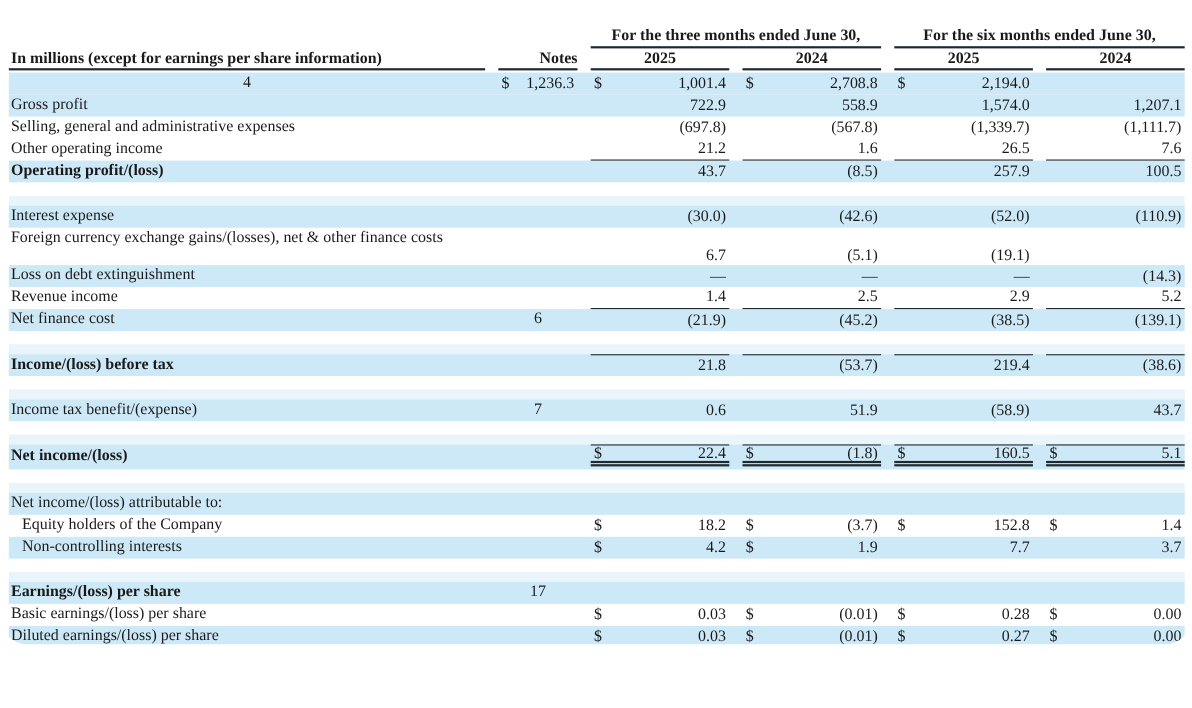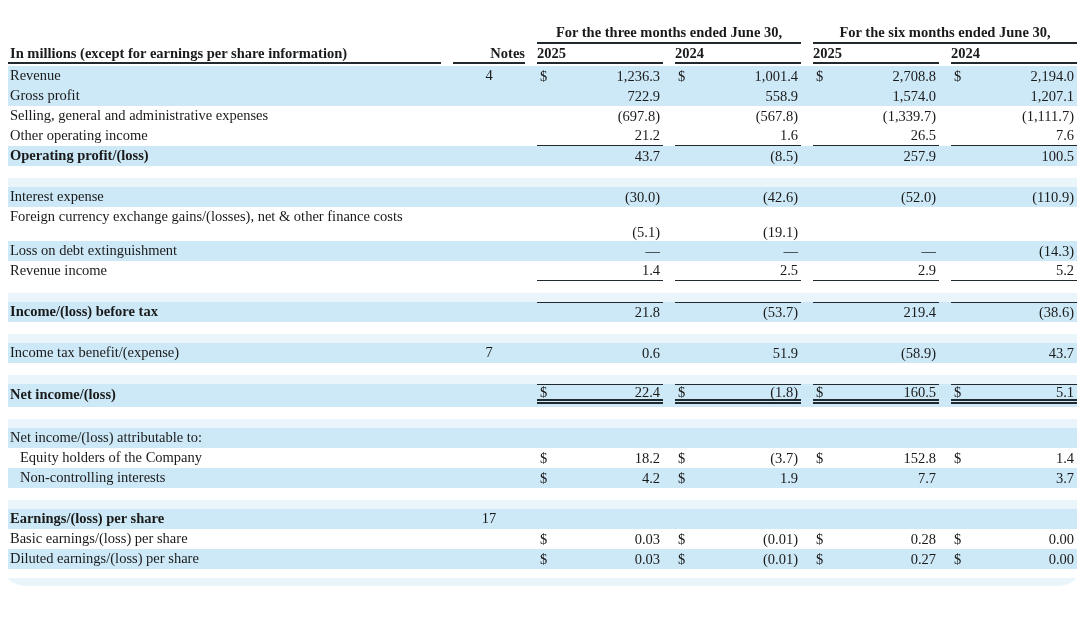--- a/index.html
+++ b/index.html
@@ -19,21 +19,21 @@
   
   .hdr-groups{min-height:36px;align-items:end}
   .group{
     grid-column:3/5;display:flex;align-items:flex-end;justify-content:center;text-align:center;
     font-weight:700;line-height:16px;border-bottom:2px solid var(--rule);padding-bottom:2px;
   }
   .group.six{grid-column:5/7}
   .hdr-years{height:20px;line-height:18px}
   .lblhdr{font-weight:700;border-bottom:2px solid var(--rule);white-space:nowrap;padding-left:2px}
   .noteshdr{font-weight:700;text-align:right;border-bottom:2px solid var(--rule)}
-  .year{font-weight:700;text-align:left;border-bottom:2px solid var(--rule)}
+  .year{font-weight:700;text-align:center;border-bottom:2px solid var(--rule)}
   
   #tbody{margin-top:2px}
   .row{height:20px;line-height:19px}
   .row.blue{background:var(--stripe)}
   .row.bold .lbl{font-weight:700}
   .lbl{padding-left:2px;white-space:nowrap;overflow:visible}
   .lbl.ind{padding-left:12px}
   .note{text-align:center}
   .vcell{display:flex;justify-content:flex-end;align-items:center;padding:0 3px 0 3px}
   .usd{margin-right:auto}
@@ -70,21 +70,20 @@
       <div class="lblhdr">In millions (except for earnings per share information)</div>
       <div class="noteshdr">Notes</div>
       <div class="year">2025</div>
       <div class="year">2024</div>
       <div class="year">2025</div>
       <div class="year">2024</div>
     </div>
 
     <div id="tbody">
         <div class="grid row blue">
-          <div class="lbl">Revenue</div>
           <div class="note">4</div>
           <div class="vcell">
             <span class="usd">$</span>
             <span class="num">1,236.3</span>
           </div>
           <div class="vcell">
             <span class="usd">$</span>
             <span class="num">1,001.4</span>
           </div>
           <div class="vcell">
@@ -175,20 +174,23 @@
             <span class="num">(52.0)</span>
           </div>
           <div class="vcell">
             <span class="num">(110.9)</span>
           </div>
         </div>
         <div class="grid row tall">
           <div class="lbl">Foreign currency exchange gains/(losses), net &amp; other finance costs</div>
           <div class="note"></div>
           <div class="vcell">
+            <span class="num">6.7</span>
+          </div>
+          <div class="vcell">
             <span class="num">(5.1)</span>
           </div>
           <div class="vcell">
             <span class="num">(19.1)</span>
           </div>
         </div>
         <div class="grid row blue">
           <div class="lbl">Loss on debt extinguishment</div>
           <div class="note"></div>
           <div class="vcell">
@@ -211,20 +213,36 @@
             <span class="num">1.4</span>
           </div>
           <div class="vcell">
             <span class="num">2.5</span>
           </div>
           <div class="vcell">
             <span class="num">2.9</span>
           </div>
           <div class="vcell">
             <span class="num">5.2</span>
+          </div>
+        </div>
+        <div class="grid row blue">
+          <div class="lbl">Net finance cost</div>
+          <div class="note">6</div>
+          <div class="vcell">
+            <span class="num">(21.9)</span>
+          </div>
+          <div class="vcell">
+            <span class="num">(45.2)</span>
+          </div>
+          <div class="vcell">
+            <span class="num">(38.5)</span>
+          </div>
+          <div class="vcell">
+            <span class="num">(139.1)</span>
           </div>
         </div>
         <div class="sp-w"></div>
         <div class="sp-f"></div>
         <div class="grid row blue bold ra">
           <div class="lbl">Income/(loss) before tax</div>
           <div class="note"></div>
           <div class="vcell">
             <span class="num">21.8</span>
           </div>

